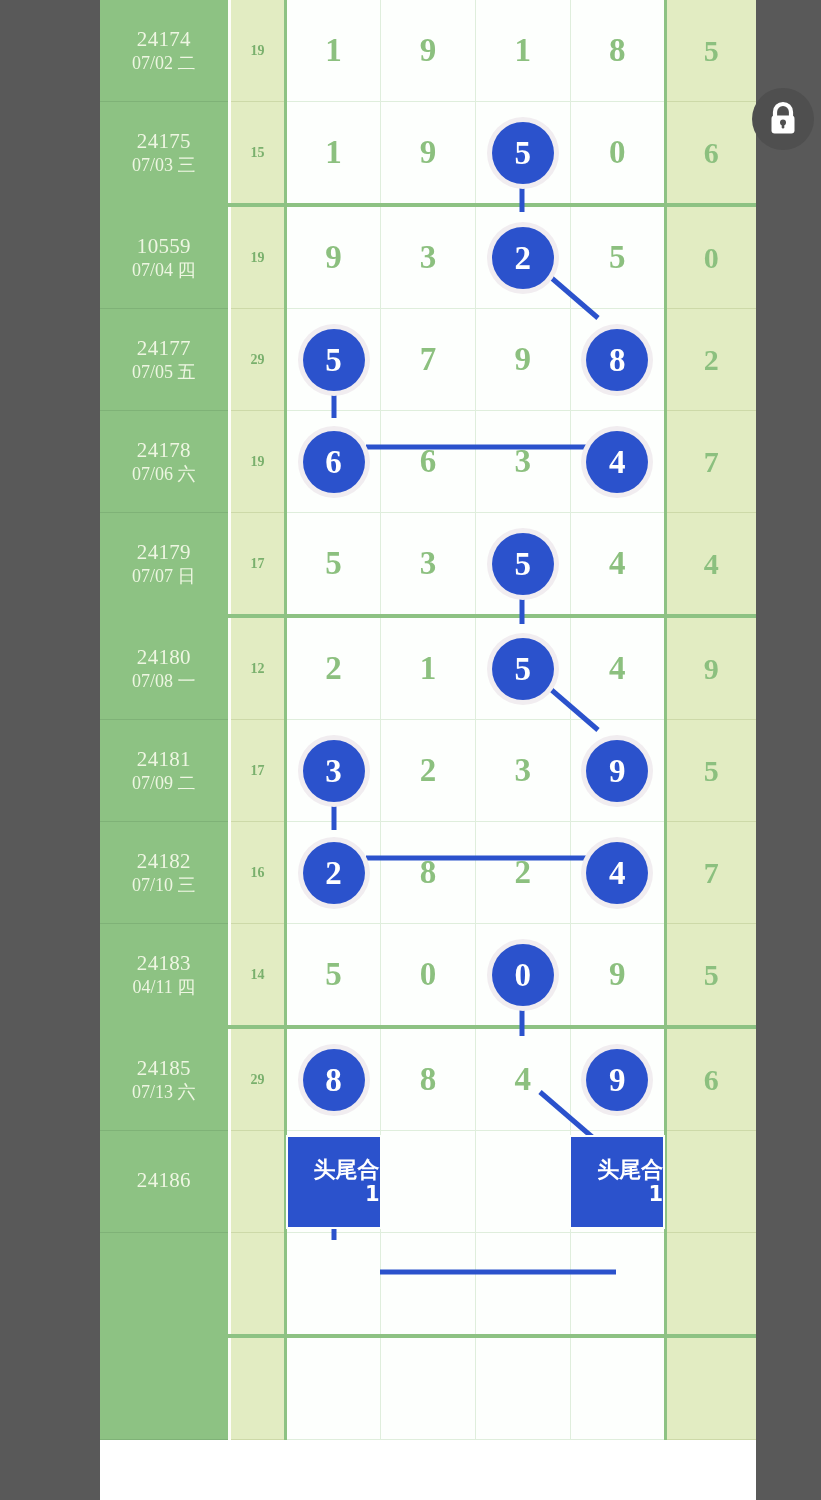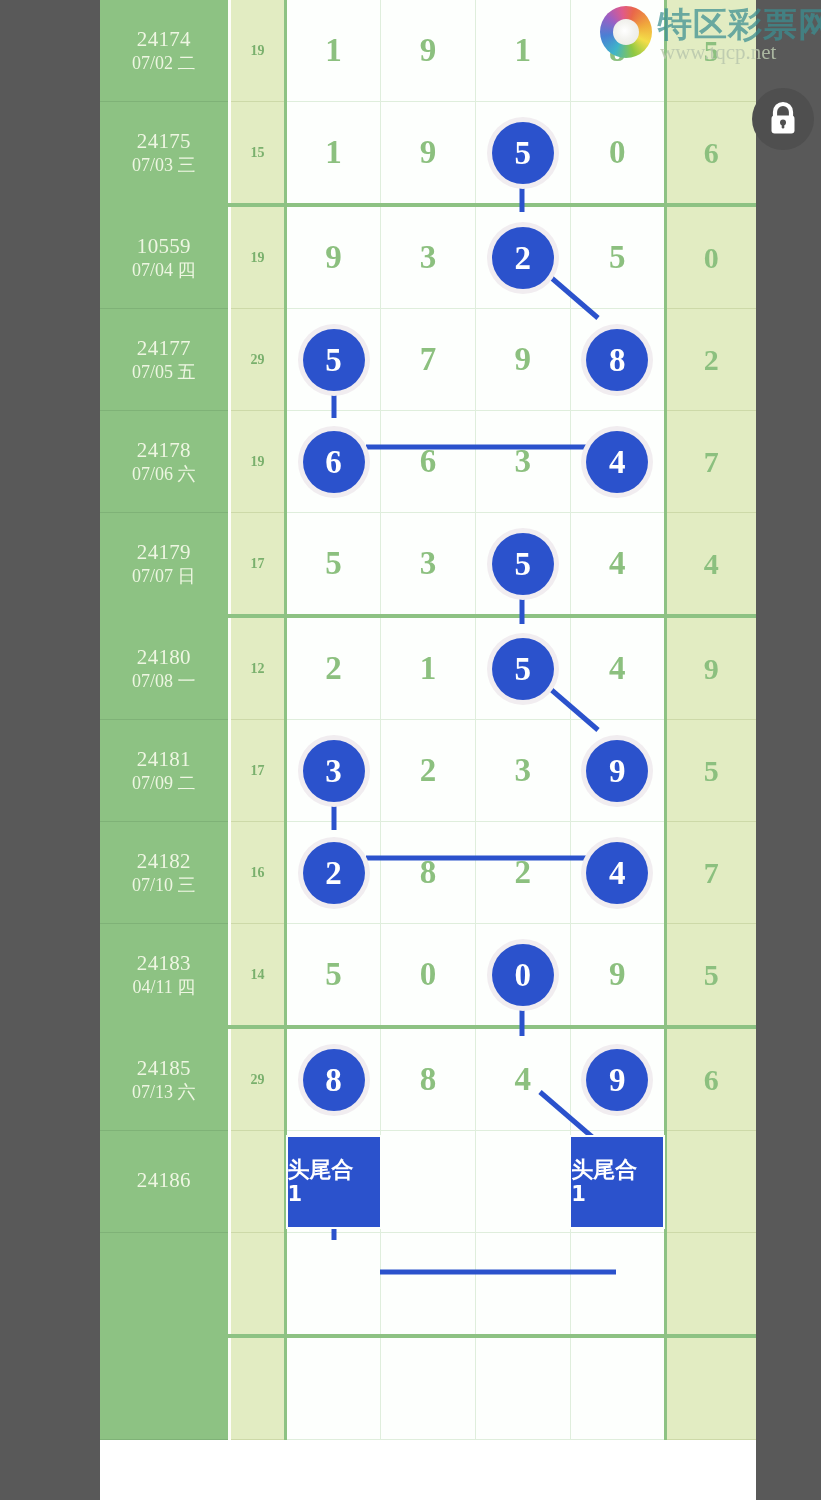--- a/index.html
+++ b/index.html
@@ -114,21 +114,21 @@
     width: 656px; height: 1500px;
     pointer-events: none; z-index: 1;
   }
 
   
   .twh {
     background: #2b52cc;
     color: #fff;
     width: 92px; height: 90px;
     display: flex; flex-direction: column;
-    align-items: flex-start; justify-content: center;
+    align-items: flex-end; justify-content: center;
     font-family: "DejaVu Sans", sans-serif;
     font-size: 22px;
     font-weight: bold;
     line-height: 1.15;
     position: relative; z-index: 3;
     margin: 0 auto;
     box-shadow: 0 0 0 2px #fdfffd;
   }
   .twh .twh-val { font-size: 21px; }
 
@@ -626,25 +626,20 @@
               <div class="cellbox">
                 <span class="num"></span>
               </div>
             </td>
             <td class="tail-cell"></td>
           </tr>
         </tbody>
     </table>
   </div>
 
-  <div class="watermark">
-    <div class="wm-logo"></div>
-    <div class="wm-cn">特区彩票网</div>
-    <div class="wm-url">www.tqcp.net</div>
-  </div>
 
   <div class="lock-btn">
     <svg width="34" height="36" viewBox="0 0 34 36">
       <path d="M9 15 V11 a8 8 0 0 1 16 0 V15" stroke="#ffffff" stroke-width="4.2" fill="none"></path>
       <rect x="5.5" y="14.5" width="23" height="18" rx="3.2" fill="#ffffff"></rect>
       <circle cx="17" cy="21.5" r="3" fill="#4f4f4f"></circle>
       <rect x="15.7" y="21.5" width="2.6" height="6" rx="1.3" fill="#4f4f4f"></rect>
     </svg>
   </div>
 

